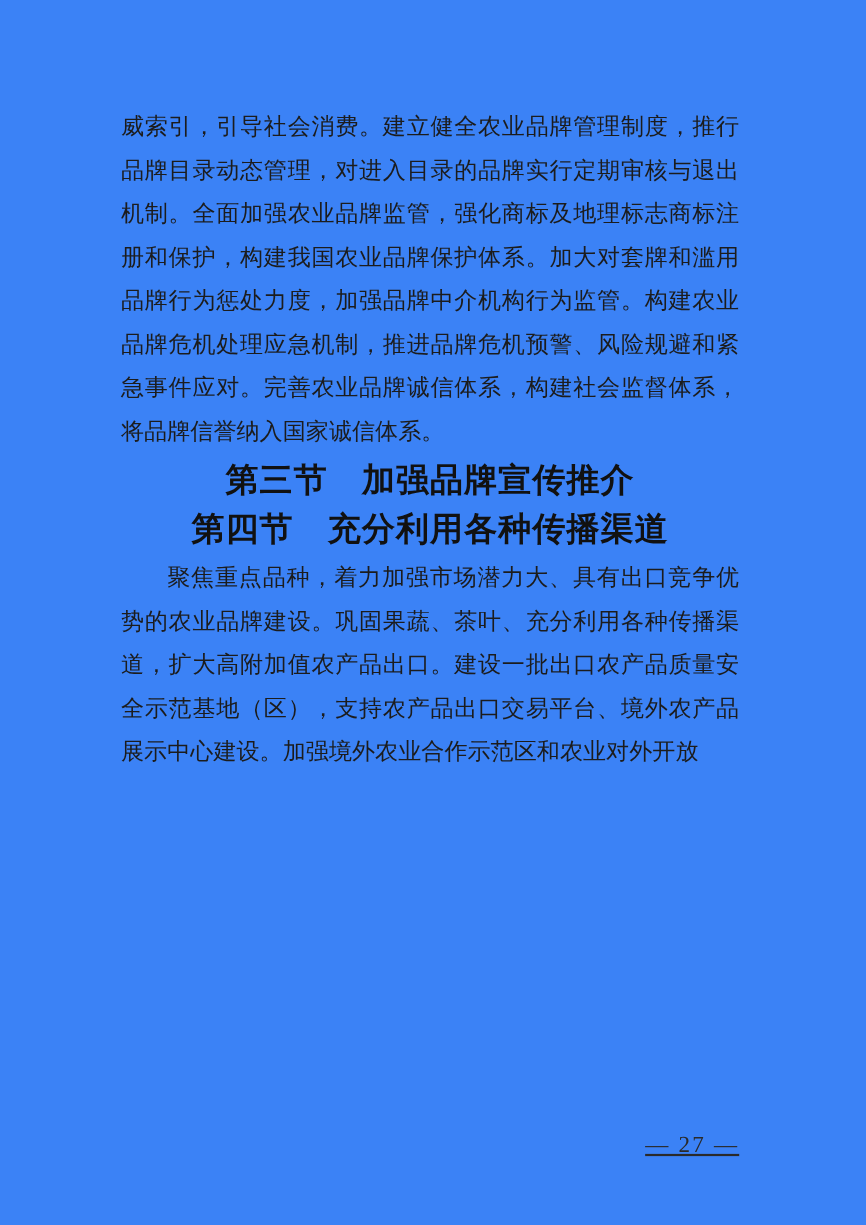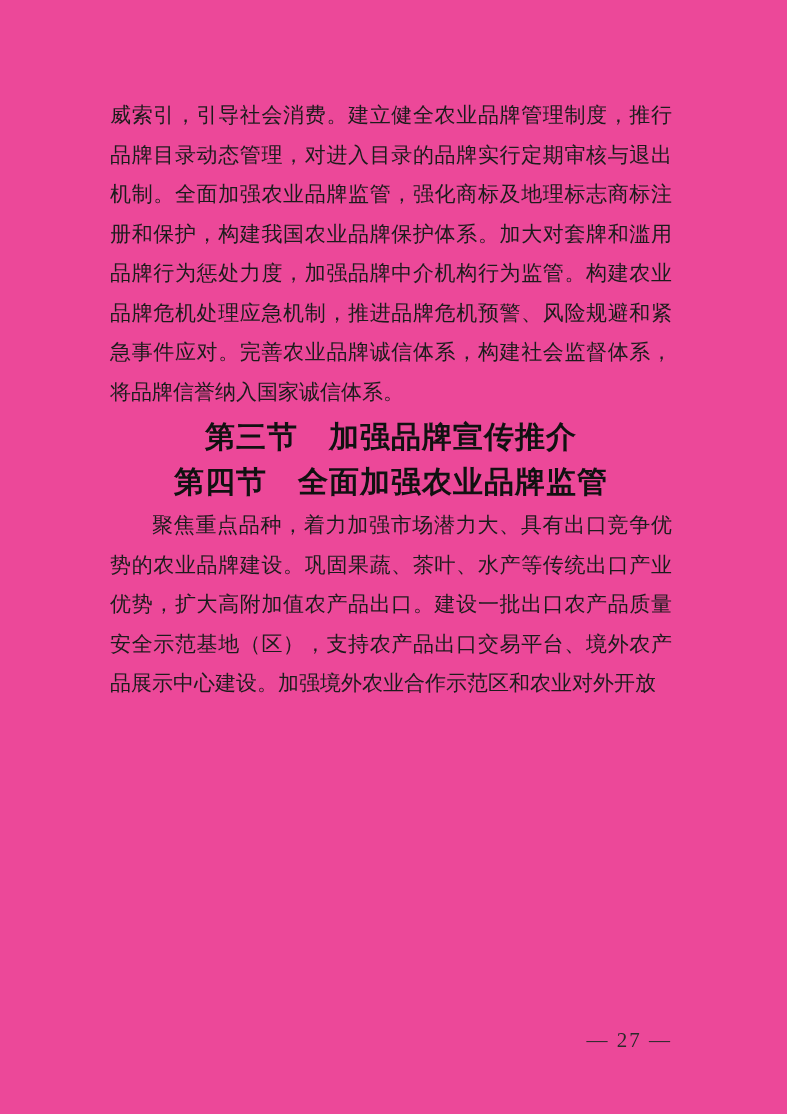--- a/index.html
+++ b/index.html
@@ -11,21 +11,21 @@
     height: 1114px;
     background: #fdfdfd;
     position: relative;
     overflow: hidden;
     font-family: "Liberation Serif", "DejaVu Serif", serif;
     color: #1c1c1c;
   }
   .page-surface {
     position: absolute;
     inset: 0;
-    background: #ec4899;
+    background: #3b82f6;
   }
   .text-column {
     position: absolute;
     left: 110px;
     top: 96px;
     width: 562px;
   }
   .body-paragraph {
     margin: 0;
     font-size: 21px;
@@ -50,35 +50,36 @@
   }
   .page-footer {
     position: absolute;
     top: 1026px;
     right: 115px;
     font-size: 21px;
     line-height: 28px;
     color: #2a2a2a;
     letter-spacing: 2px;
     white-space: nowrap;
+    text-decoration: underline;
   }
 </style>
 </head>
 <body>
 
 <div class="page-surface">
 
   <div class="text-column">
 
     <p class="body-paragraph">威索引，引导社会消费。建立健全农业品牌管理制度，推行品牌目录动态管理，对进入目录的品牌实行定期审核与退出机制。全面加强农业品牌监管，强化商标及地理标志商标注册和保护，构建我国农业品牌保护体系。加大对套牌和滥用品牌行为惩处力度，加强品牌中介机构行为监管。构建农业品牌危机处理应急机制，推进品牌危机预警、风险规避和紧急事件应对。完善农业品牌诚信体系，构建社会监督体系，将品牌信誉纳入国家诚信体系。</p>
 
     <h2 class="section-heading">第三节　加强品牌宣传推介</h2>
 
 
-    <h2 class="section-heading">第四节　全面加强农业品牌监管</h2>
+    <h2 class="section-heading">第四节　充分利用各种传播渠道</h2>
 
-    <p class="body-paragraph indented">聚焦重点品种，着力加强市场潜力大、具有出口竞争优势的农业品牌建设。巩固果蔬、茶叶、水产等传统出口产业优势，扩大高附加值农产品出口。建设一批出口农产品质量安全示范基地（区），支持农产品出口交易平台、境外农产品展示中心建设。加强境外农业合作示范区和农业对外开放</p>
+    <p class="body-paragraph indented">聚焦重点品种，着力加强市场潜力大、具有出口竞争优势的农业品牌建设。巩固果蔬、茶叶、充分利用各种传播渠道，扩大高附加值农产品出口。建设一批出口农产品质量安全示范基地（区），支持农产品出口交易平台、境外农产品展示中心建设。加强境外农业合作示范区和农业对外开放</p>
 
   </div>
 
   <div class="page-footer">— 27 —</div>
 
 </div>
 
 </body></html>

